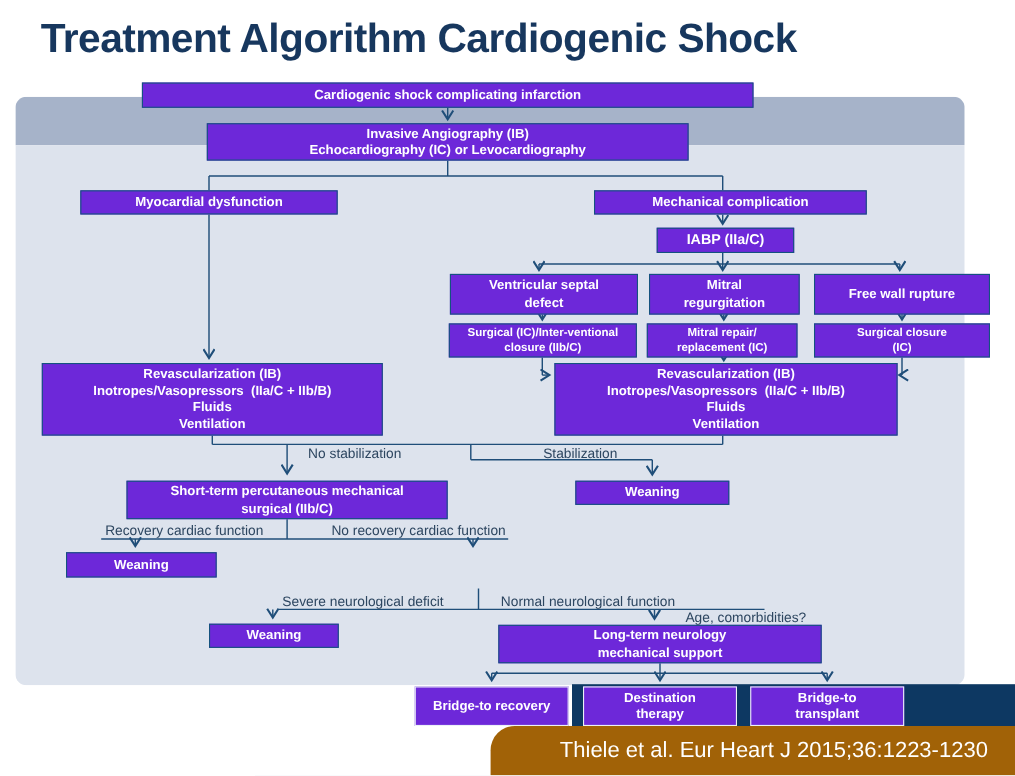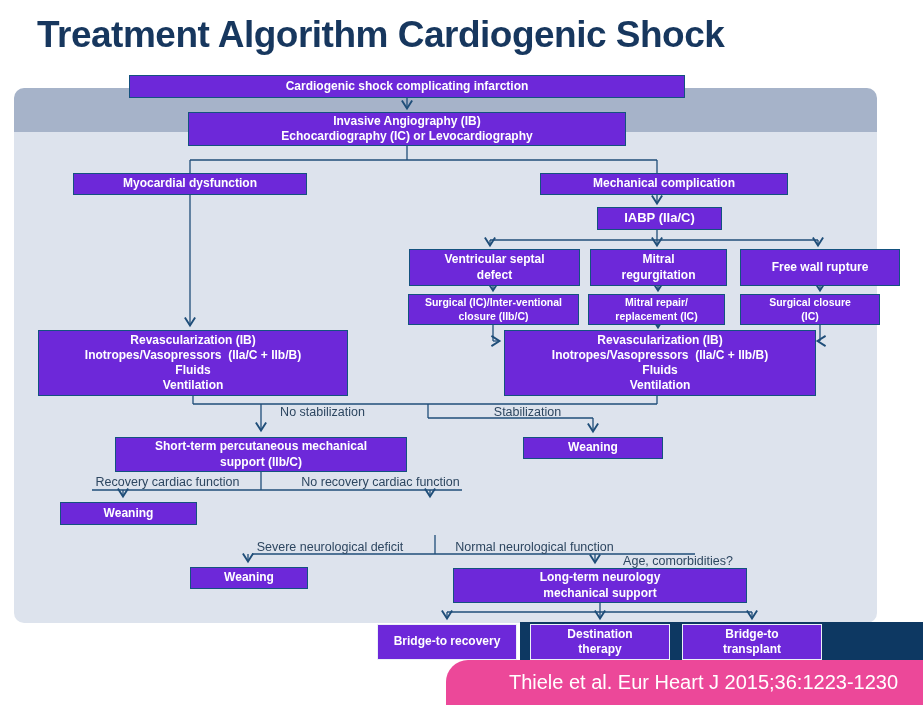--- a/index.html
+++ b/index.html
@@ -4,21 +4,21 @@
 <style>
   html,body{margin:0;padding:0;background:#fff;}
   #stage{position:relative;width:923px;height:705px;background:#ffffff;overflow:hidden;
          font-family:"Liberation Sans",sans-serif;}
   #title{position:absolute;left:37px;top:14px;font-size:37px;font-weight:bold;
          letter-spacing:-0.5px;color:#17375e;white-space:nowrap;}
   #slab{position:absolute;left:14px;top:88px;width:863px;height:535px;border-radius:10px;overflow:hidden;}
   #slab .band{height:44px;background:#a6b3c9;}
   #slab .panel{height:491px;background:#dde3ed;}
   .navyA{position:absolute;left:520px;top:622px;width:403px;height:40px;background:#0d3862;}
-  .navyB{position:absolute;left:446px;top:660px;width:477px;height:45px;background:#ec4899;
+  .navyB{position:absolute;left:446px;top:660px;width:477px;height:45px;background:#a16207;
          border-top-left-radius:22px;display:flex;align-items:center;justify-content:center;
          padding-left:38px;box-sizing:border-box;}
   .navyB .cit{color:#ffffff;font-size:20px;white-space:nowrap;}
   svg.wires{position:absolute;left:0;top:0;pointer-events:none;}
   .node{position:absolute;background:#6d28d9;border:1px solid #14527f;color:#ffffff;
         font-weight:bold;font-size:12px;line-height:1.26;display:flex;flex-direction:column;
         align-items:center;justify-content:center;text-align:center;box-sizing:border-box;}
   .node span{white-space:pre;}
   .node.sm{font-size:10.5px;line-height:1.3;}
   .node.onNavy{border:1px solid #ecf1f7;}
@@ -140,42 +140,42 @@
   <div class="node sm" style="left:408px;top:294px;width:171px;height:31px">
     <span>Surgical (IC)/Inter-ventional</span>
     <span>closure (IIb/C)</span>
   </div>
 
   <div class="node sm" style="left:588px;top:294px;width:137px;height:31px">
     <span>Mitral repair/</span>
     <span>replacement (IC)</span>
   </div>
 
-  <div class="node sm" style="left:740px;top:294px;width:140px;height:31px">
+  <div class="node sm" style="left:740px;top:294px;width:160px;height:31px">
     <span>Surgical closure</span>
     <span>(IC)</span>
   </div>
 
   <div class="node" style="left:38px;top:330px;width:310px;height:66px">
     <span>Revascularization (IB)</span>
     <span>Inotropes/Vasopressors  (IIa/C + IIb/B)</span>
     <span>Fluids</span>
     <span>Ventilation</span>
   </div>
 
   <div class="node" style="left:504px;top:330px;width:312px;height:66px">
     <span>Revascularization (IB)</span>
     <span>Inotropes/Vasopressors  (IIa/C + IIb/B)</span>
     <span>Fluids</span>
     <span>Ventilation</span>
   </div>
 
   <div class="node" style="left:115px;top:437px;width:292px;height:35px">
     <span>Short-term percutaneous mechanical</span>
-    <span>support (IIb/C)</span>
+    <span>surgical (IIb/C)</span>
   </div>
 
   <div class="node" style="left:523px;top:437px;width:140px;height:22px">
     <span>Weaning</span>
   </div>
 
   <div class="node" style="left:60px;top:502px;width:137px;height:23px">
     <span>Weaning</span>
   </div>
 

